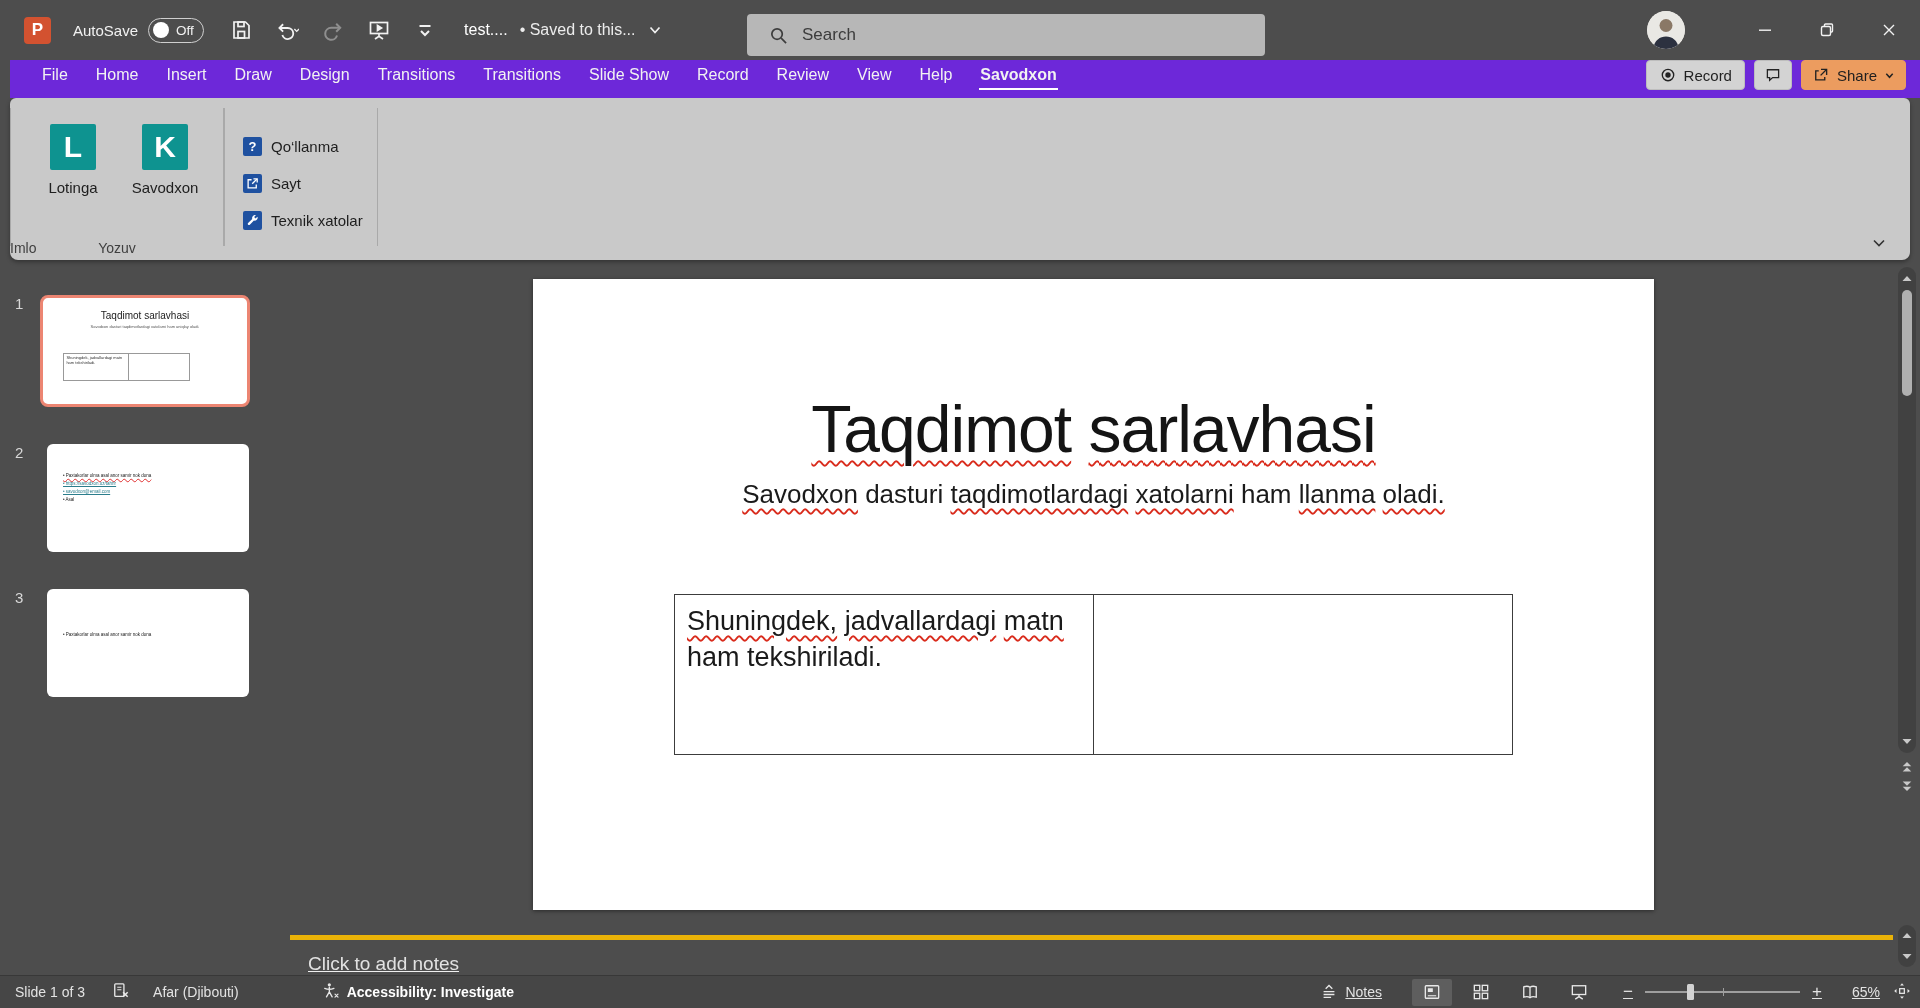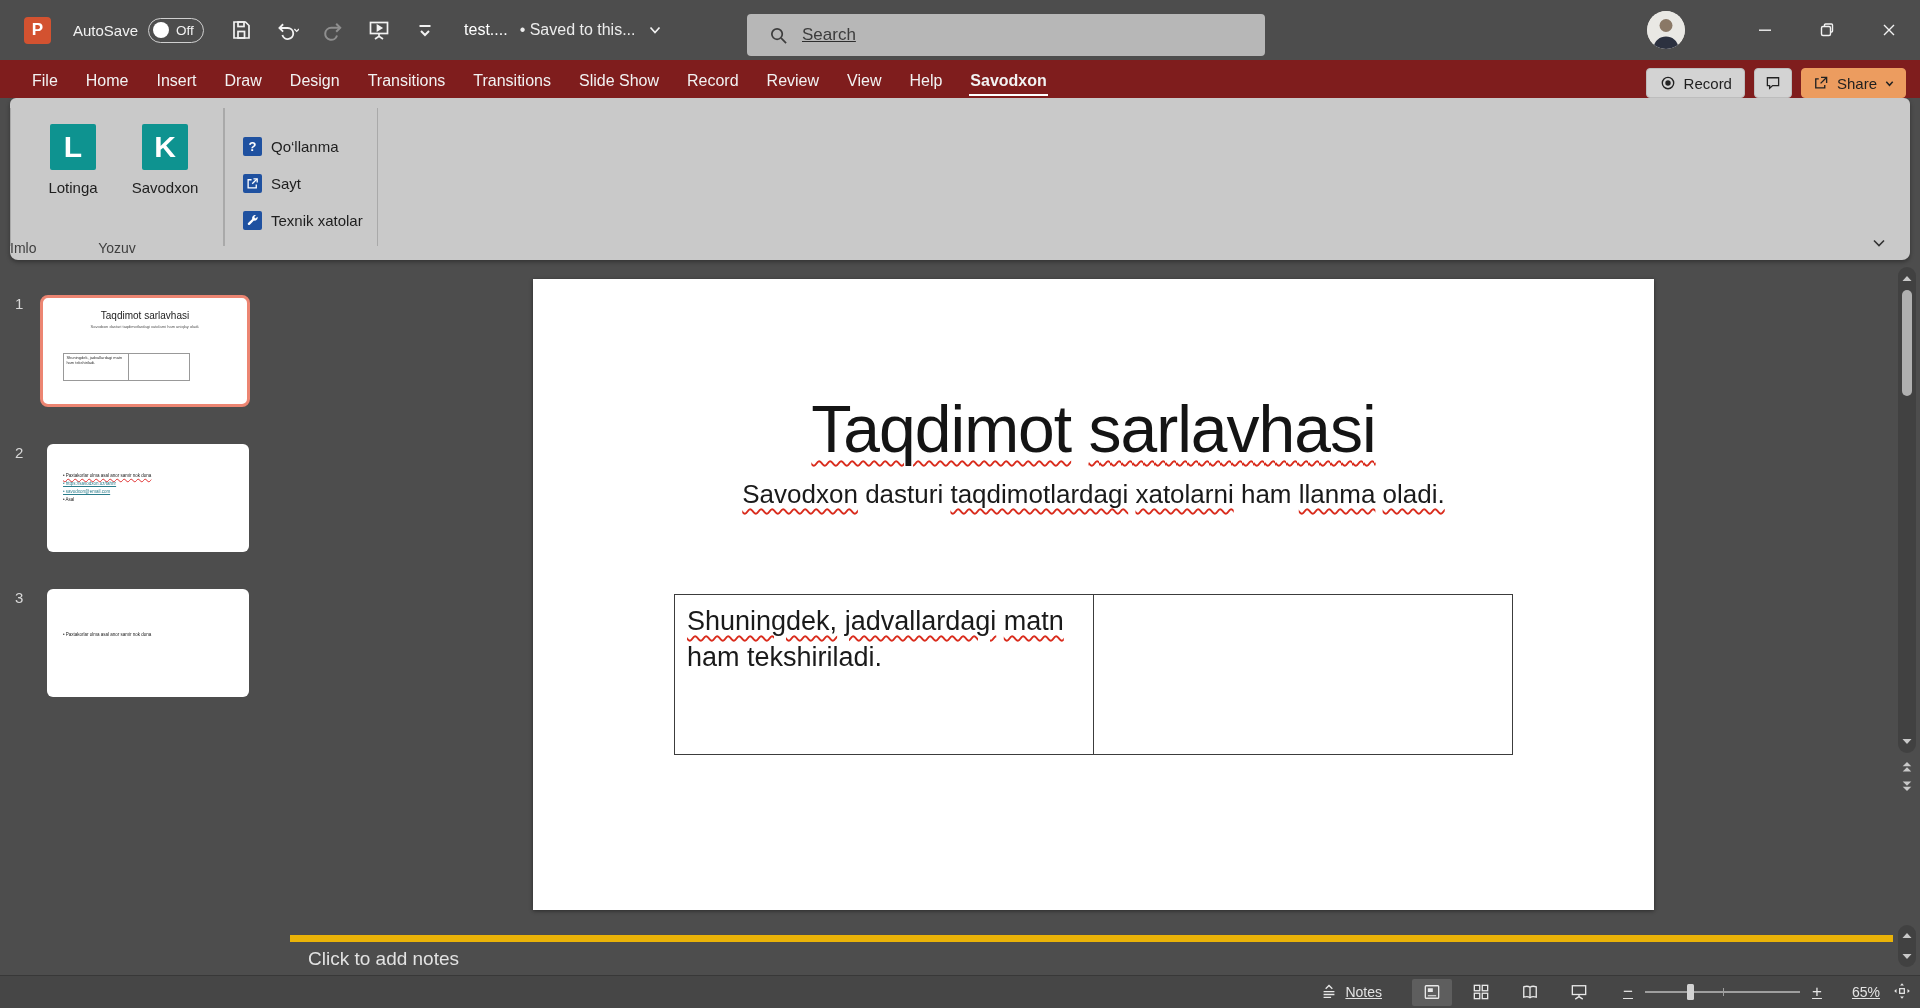--- a/index.html
+++ b/index.html
@@ -20,30 +20,30 @@
   .qat .icn { width:26px; height:26px; display:flex; align-items:center; justify-content:center; }
   .qat svg { width:24px; height:24px; }
   .title-group { display:flex; align-items:center; margin-left:26px; gap:12px; }
   .file-name { font-size:16px; color:#ffffff; }
   .saved-status { font-size:16px; color:#ececec; }
   .chev { width:14px; height:14px; }
   .searchbox { position:absolute; left:747px; top:14px; width:518px; height:42px; background:#b7b7b7;
                border-radius:4px; display:flex; align-items:center; padding-left:22px; gap:14px; }
   .searchbox svg { width:19px; height:19px; }
   .searchbox input { border:none; background:transparent; outline:none; font-size:17px; color:#2e2e2e;
-                     font-family:"Liberation Sans",sans-serif; width:400px;text-decoration:underline; }
+                     font-family:"Liberation Sans",sans-serif; width:400px; }
   .searchbox input::placeholder { color:#3c3c3c; opacity:1; }
   .avatar { position:absolute; left:1647px; top:11px; width:38px; height:38px; border-radius:50%;
             background:#e9e8e4; overflow:hidden; }
   .win-controls { position:absolute; right:0; top:0; height:60px; display:flex; }
   .win-btn { width:62px; height:60px; display:flex; align-items:center; justify-content:center; }
   .win-btn svg { width:16px; height:16px; }
 
   
-  .tabrow { height:38px; display:flex; align-items:flex-end; background:#7f1d1d; flex:0 0 auto; position:relative; z-index:3; }
+  .tabrow { height:38px; display:flex; align-items:flex-start; background:#6d28d9; flex:0 0 auto; position:relative; z-index:3;margin-left:10px; }
   .tabs { display:flex; align-items:center; margin-left:18px; }
   .tab { font-size:16px; color:#f2f2f2; padding:6px 14px 8px 14px; cursor:default; }
   .tab.active { font-weight:bold; position:relative; }
   .tab.active::after { content:""; position:absolute; left:13px; right:13px; bottom:2px; height:2.5px; background:#ffffff; }
   .tabrow-actions { margin-left:auto; margin-right:14px; display:flex; align-items:center; gap:9px; }
   .pill-btn { height:30px; border-radius:4px; background:#d3d3d3; border:1px solid #bdbdbd; color:#1f1f1f;
               display:flex; align-items:center; font-size:15px; padding:0 12px; gap:7px; }
   .pill-btn svg { width:18px; height:18px; }
   .share-btn { background:#ec9c5f; border-color:#ec9c5f; padding:0 10px; }
   .share-btn .tiny-chev { width:11px; height:11px; }
@@ -93,21 +93,21 @@
   .canvas { position:absolute; left:243px; top:17px; width:1121px; height:631px; background:#ffffff;
             box-shadow:0 1px 4px rgba(0,0,0,.45); }
   .slide-title { position:absolute; top:112px; width:100%; text-align:center; font-size:66px; color:#141414; letter-spacing:-1px; }
   .slide-subtitle { position:absolute; top:200px; width:100%; text-align:center; font-size:26px; color:#1a1a1a; }
   .sq  { text-decoration:underline wavy #d92b1c 1.5px; text-underline-offset:5px; }
   .slide-title .sq { text-decoration:underline wavy #d92b1c 2px; text-underline-offset:8px; }
   .slide-table { position:absolute; left:141px; top:315px; width:839px; height:161px; border:1.5px solid #3c3c3c; display:flex; }
   .slide-cell { width:50%; padding:8px 12px; font-size:27px; line-height:36px; color:#1a1a1a; }
   .slide-cell.first { border-right:1.5px solid #3c3c3c; }
 
-  .notesbar { flex:0 0 40px; border-top:7px solid #eab308; display:flex; align-items:center; padding-left:18px; }
+  .notesbar { flex:0 0 40px; border-top:5px solid #eab308; display:flex; align-items:flex-end; padding-left:18px;text-decoration:underline; }
   .notesbar span { font-size:19px; color:#e2e2e2; }
 
   
   .scrollcol { flex:0 0 27px; display:flex; flex-direction:column; align-items:center; padding:5px 0 8px 0; }
   .sc-track { width:18px; height:486px; background:#414141; border-radius:10px; display:flex; flex-direction:column;
               align-items:center; padding:6px 0; }
   .sc-thumb { width:10px; height:106px; background:#b0b0b0; border-radius:6px; margin-top:5px; }
   .sc-sp { flex:1; }
   .sc-arrow svg, .sc-dbl svg { width:12px; height:12px; display:block; color:#c9c9c9; }
   .sc-dbl { margin-top:9px; }
@@ -412,20 +412,39 @@
         <span class="sc-arrow">
           <svg viewBox="0 0 12 12">
               <path d="M6 9L1.5 4h9z" fill="#c9c9c9"></path>
             </svg>
           </span>
       </div>
     </div>
   </div>
 
   <footer class="statusbar">
+    <div class="sb-left">
+      <span class="sb-item">Slide 1 of 3</span>
+      <span class="sb-item" style="margin-right:22px;">
+        <svg viewBox="0 0 24 24" fill="none" stroke="#e8e8e8">
+            <rect x="4.5" y="3.5" width="11" height="15" rx="1" stroke-width="1.6"></rect>
+            <path d="M7.5 7.5h5M7.5 10.5h5" stroke-width="1.2"></path>
+            <path d="M14.5 13.5l5.5 5.5M20 13.5L14.5 19" stroke-width="1.8"></path>
+          </svg>
+      </span>
+      <span class="sb-item" style="margin-right:82px;">Afar (Djibouti)</span>
+      <span class="sb-item" style="margin-right:6px;">
+        <svg viewBox="0 0 24 24" fill="none" stroke="#e8e8e8" stroke-width="1.6" stroke-linecap="round">
+            <circle cx="10" cy="4.6" r="1.9" fill="#e8e8e8" stroke="none"></circle>
+            <path d="M10 7.3v5.7M4.5 8.8c3.7 1.5 7.3 1.5 11 0M10 13l-3.4 6M10 13l3.4 6"></path>
+            <path d="M16.8 15.8l3.6 3.6M20.4 15.8l-3.6 3.6" stroke-width="1.4"></path>
+          </svg>
+      </span>
+      <span class="sb-item sb-bold">Accessibility: Investigate</span>
+    </div>
     <div class="sb-right">
       <span class="notes-toggle">
         <svg viewBox="0 0 24 24" fill="none" stroke="#e8e8e8" stroke-width="1.6">
             <path d="M8 8l4-3.8L16 8"></path>
             <path d="M5.5 11.5h13M5.5 15h13M5.5 18.5h9"></path>
           </svg>
         <span>Notes</span>
       </span>
       <span class="view-btn active">
         <svg viewBox="0 0 24 24" fill="none" stroke="#e8e8e8" stroke-width="1.6">

